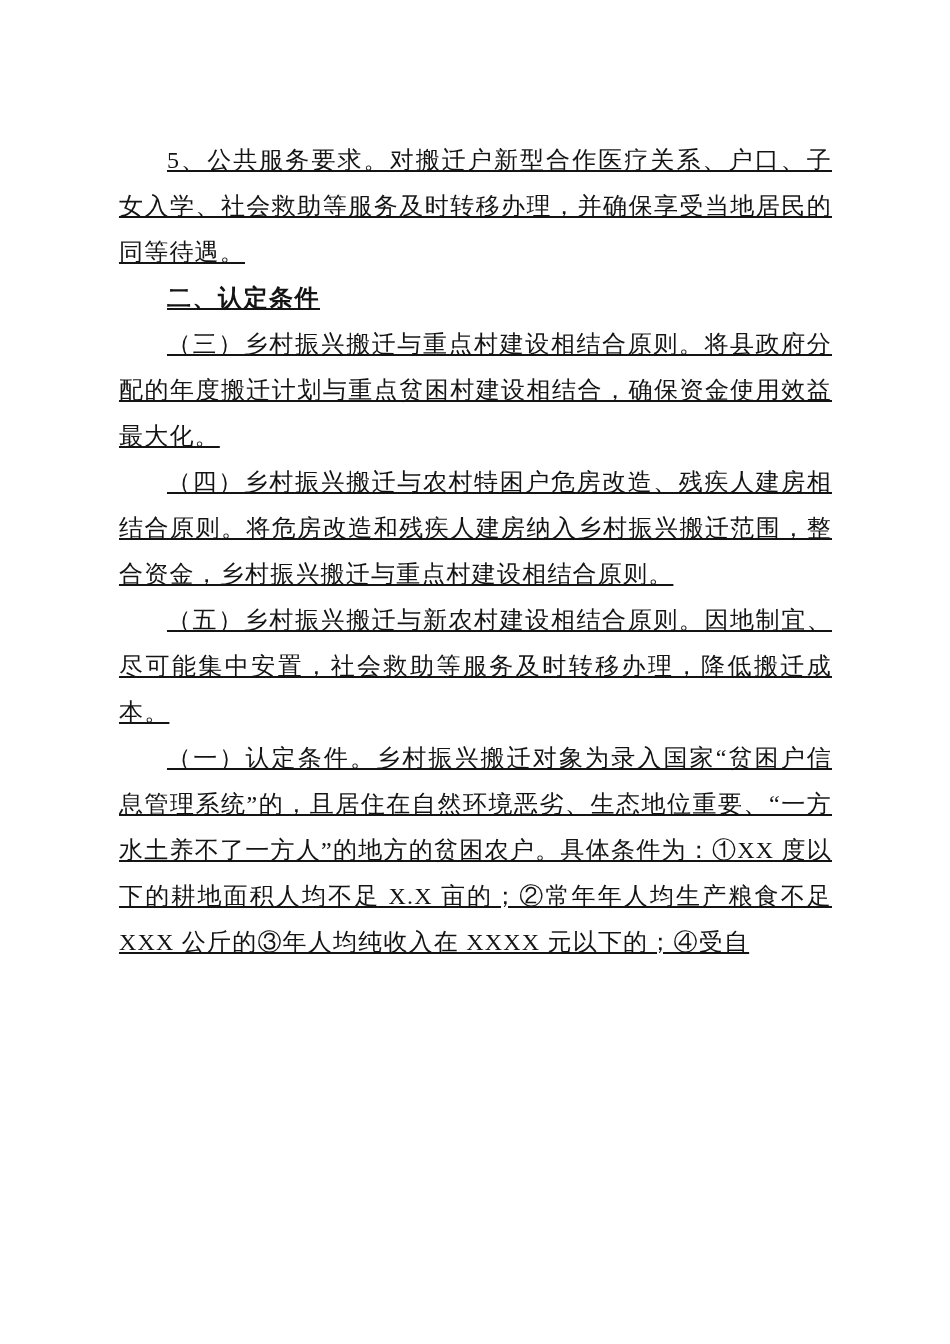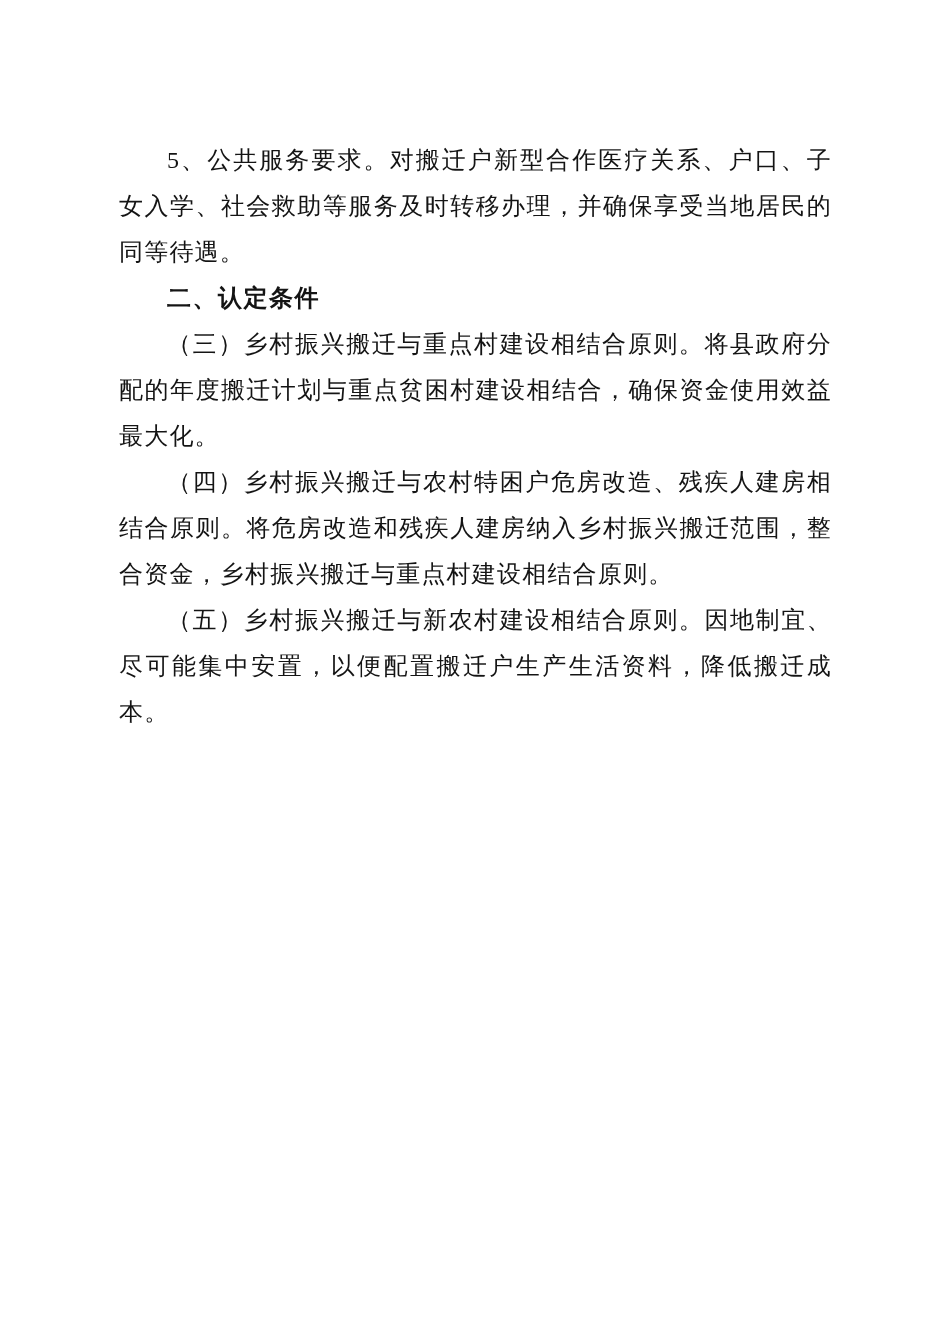--- a/index.html
+++ b/index.html
@@ -13,20 +13,21 @@
     color: #141414;
     font-family: "Liberation Serif", "DejaVu Serif", serif;
     overflow: hidden;
   }
   .page {
     box-sizing: border-box;
     width: 950px;
     height: 1344px;
     padding: 137px 118px 20px 119px;
     background: #ffffff;
+    text-decoration: underline;
   }
   .para {
     margin: 0;
     font-size: 24px;
     line-height: 46px;
     letter-spacing: 1.2px;
     text-align: justify;
     text-indent: 2em;
     word-break: break-all;
   }
@@ -43,16 +44,17 @@
   <p class="para">5、公共服务要求。对搬迁户新型合作医疗关系、户口、子女入学、社会救助等服务及时转移办理，并确保享受当地居民的同等待遇。</p>
 
   <p class="para heading">二、认定条件</p>
 
 
 
   <p class="para">（三）乡村振兴搬迁与重点村建设相结合原则。将县政府分配的年度搬迁计划与重点贫困村建设相结合，确保资金使用效益最大化。</p>
 
   <p class="para">（四）乡村振兴搬迁与农村特困户危房改造、残疾人建房相结合原则。将危房改造和残疾人建房纳入乡村振兴搬迁范围，整合资金，乡村振兴搬迁与重点村建设相结合原则。</p>
 
-  <p class="para">（五）乡村振兴搬迁与新农村建设相结合原则。因地制宜、尽可能集中安置，以便配置搬迁户生产生活资料，降低搬迁成本。</p>
+  <p class="para">（五）乡村振兴搬迁与新农村建设相结合原则。因地制宜、尽可能集中安置，社会救助等服务及时转移办理，降低搬迁成本。</p>
 
 
+  <p class="para">（一）认定条件。乡村振兴搬迁对象为录入国家“贫困户信息管理系统”的，且居住在自然环境恶劣、生态地位重要、“一方水土养不了一方人”的地方的贫困农户。具体条件为：①XX 度以下的耕地面积人均不足 X.X 亩的；②常年年人均生产粮食不足 XXX 公斤的③年人均纯收入在 XXXX 元以下的；④受自</p>
 </div>
 
 </body></html>

